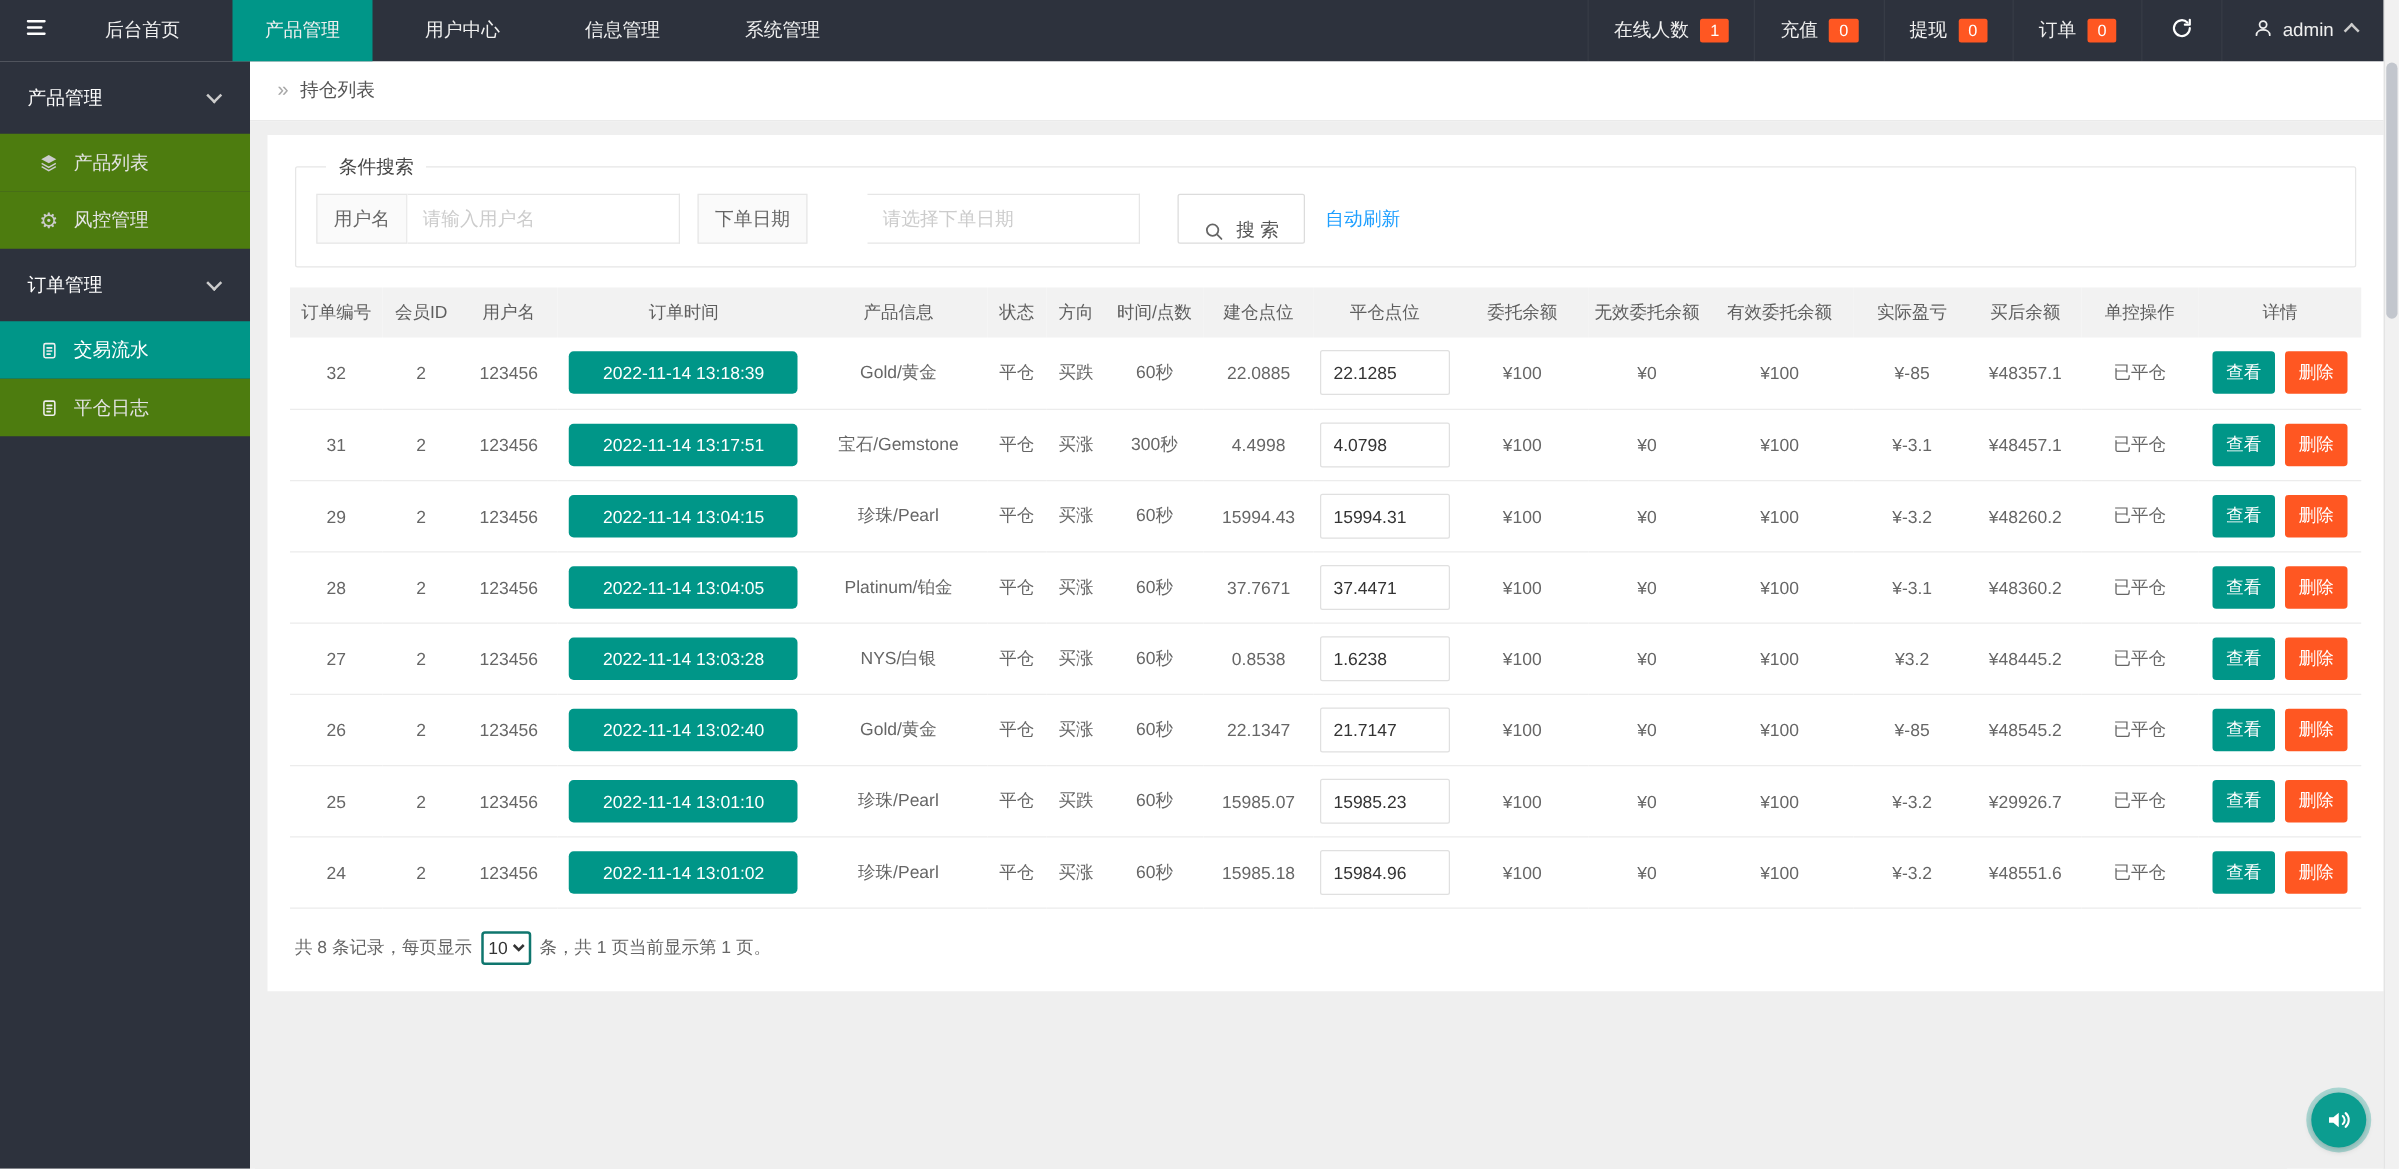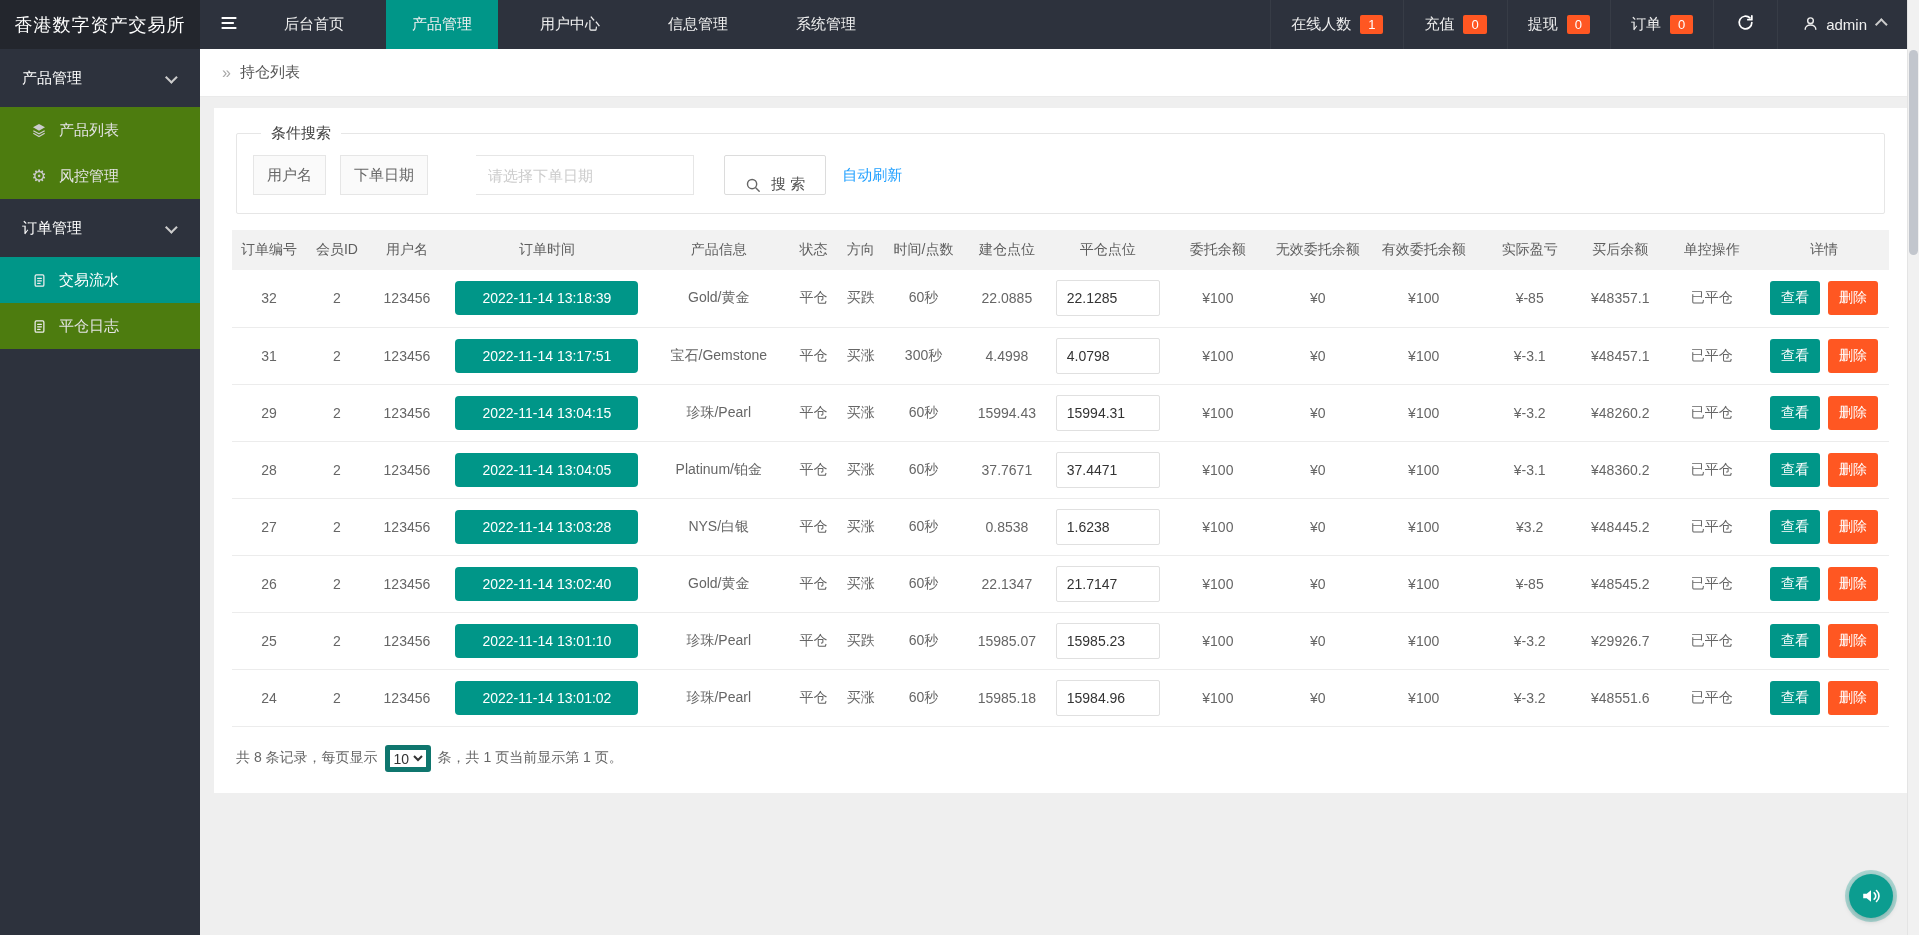--- a/index.html
+++ b/index.html
@@ -52,34 +52,33 @@
   .time-badge { display:inline-block; background:#009688; color:#fff; border-radius:4px; padding:9px 27px; font-size:14px; white-space:nowrap; }
   .t-red { color:#ff0000; }
   .t-green { color:#009900; }
   .close-input { width:104px; height:36px; border:1px solid #e0e0e0; border-radius:2px; padding:16px 10px; font-size:14px; color:#333; outline:none; background:#fff; font-family:inherit; }
   .btn-view, .btn-del { border:none; color:#fff; font-size:14px; padding:8px 11px; border-radius:3px; cursor:pointer; margin:0 4px; font-family:inherit; }
   .btn-view { background:#009688; }
   .btn-del { background:#ff5722; }
 
   
   .page-footer { margin:18px 4px 0; display:flex; align-items:center; font-size:14px; color:#666; }
-  .page-footer select { margin:0 7px; height:27px; border:5px solid #0f766e; border-radius:3px; font-size:14px; color:#333; background:#fff; font-family:inherit; }
+  .page-footer select { margin:0 7px; height:27px; border:2px solid #0f766e; border-radius:3px; font-size:14px; color:#333; background:#fff; font-family:inherit; }
 
   
   .voice-fab { position:absolute; right:26px; top:874px; width:44px; height:44px; border-radius:50%; background:#0c9d90; display:flex; align-items:center; justify-content:center; cursor:pointer; box-shadow:0 0 0 4px rgba(12,157,144,0.30), 0 2px 6px rgba(0,0,0,0.25); z-index:8; }
 
   
   .scrollbar { position:absolute; top:0; right:0; width:12px; height:935px; background:#f1f1f1; border-left:1px solid #e4e4e4; z-index:9; }
   .scroll-thumb { position:absolute; top:50px; left:1px; width:9px; height:205px; background:#c2c6cd; border-radius:5px; cursor:pointer; }
 </style>
 </head>
 <body>
 
 <div class="topbar">
-  <div class="logo">香港数字资产交易所</div>
   <div class="menu-toggle">
     <span>
       <svg viewBox="0 0 24 24" width="20" height="20">
           <path d="M4 6h16M4 12h13M4 18h16" stroke="#fff" stroke-width="2.2" stroke-linecap="round"></path>
         </svg>
     </span>
   </div>
   <div id="topbar-nav" style="display:flex;gap:16px;">
       <div class="nav-item">后台首页</div>
       <div class="nav-item active">产品管理</div>
@@ -177,20 +176,21 @@
   <span>持仓列表</span>
 </div>
 
 <div class="card">
 
   <fieldset class="search-box">
     <legend>条件搜索</legend>
     <div class="search-row">
       <div class="igroup">
         <span class="ilabel">用户名</span>
+        <input type="text" placeholder="请输入用户名" style="">
       </div>
       <div class="igroup">
         <span class="ilabel">下单日期</span>
         <input type="text" placeholder="请选择下单日期" style="">
       </div>
       <button class="btn-search">
         <span style="display:flex;">
           <svg viewBox="0 0 24 24" width="17" height="17">
               <circle cx="10" cy="10" r="6.5" fill="none" stroke="#666" stroke-width="2"></circle>
               <path d="M15.5 15.5l4.5 4.5" stroke="#666" stroke-width="2" stroke-linecap="round"></path>

